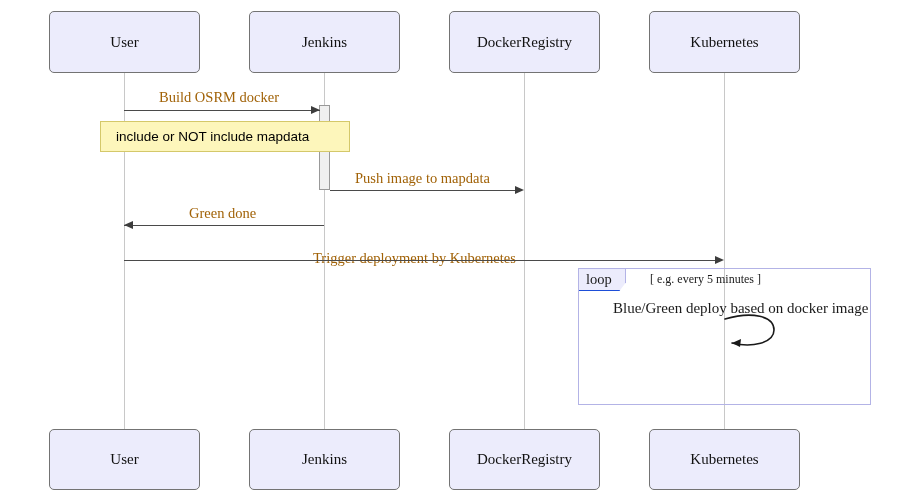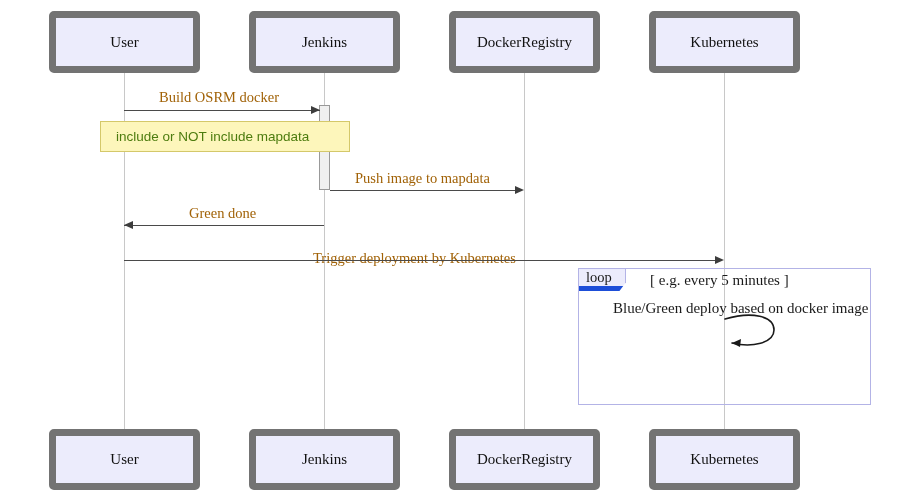--- a/index.html
+++ b/index.html
@@ -14,21 +14,21 @@
     background: #ffffff;
     overflow: hidden;
     font-family: "Liberation Serif", "DejaVu Serif", serif;
   }
 
   
   .participant {
     position: absolute;
     box-sizing: border-box;
     background: #ececfc;
-    border: 7px solid #737373;
+    border: 1px solid #737373;
     border-radius: 5px;
     display: flex;
     align-items: center;
     justify-content: center;
     font-family: "Liberation Serif", "DejaVu Serif", serif;
     font-size: 15px;
     color: #111111;
     line-height: 1;
   }
 
@@ -81,51 +81,51 @@
     box-sizing: border-box;
     background: #fdf6bb;
     border: 1px solid #d4c86a;
     display: flex;
     align-items: center;
     padding-left: 15px;
   }
   .note-text {
     font-family: "Liberation Sans", "DejaVu Sans", sans-serif;
     font-size: 13.5px;
-    color: #4d7c0f;
+    color: #000000;
     white-space: nowrap;
     line-height: 1;
   }
 
   
   .frame {
     position: absolute;
     box-sizing: border-box;
     border: 1px solid #b3b3e6;
     background: transparent;
   }
   .frame-tab {
     position: absolute;
     box-sizing: border-box;
     background: #ececfc;
     border-right: 1px solid #b3b3e6;
-    border-bottom: 5px solid #1d4ed8;
+    border-bottom: 1px solid #1d4ed8;
     display: flex;
     align-items: center;
     padding-left: 7px;
     font-family: "Liberation Serif", "DejaVu Serif", serif;
     font-size: 14.5px;
     color: #1a1a1a;
     line-height: 1;
     clip-path: polygon(0 0, 100% 0, 100% 60%, 86% 100%, 0 100%);
   }
   .frame-cond {
     position: absolute;
     font-family: "Liberation Serif", "DejaVu Serif", serif;
-    font-size: 15px;
+    font-size: 12px;
     color: #1a1a1a;
     white-space: nowrap;
     line-height: 1;
   }
   .frame-body-text {
     position: absolute;
     font-family: "Liberation Serif", "DejaVu Serif", serif;
     font-size: 15px;
     color: #1a1a1a;
     white-space: nowrap;

